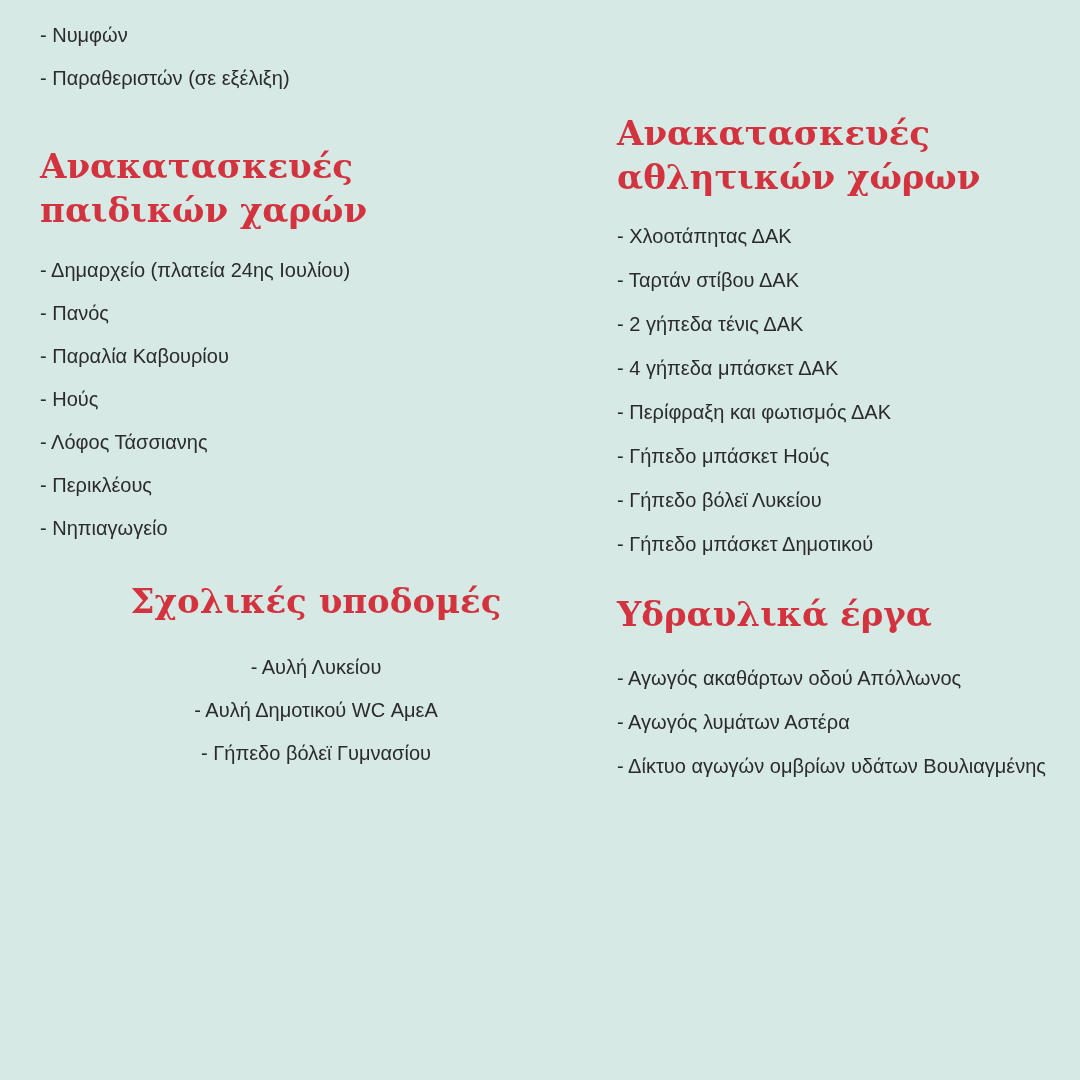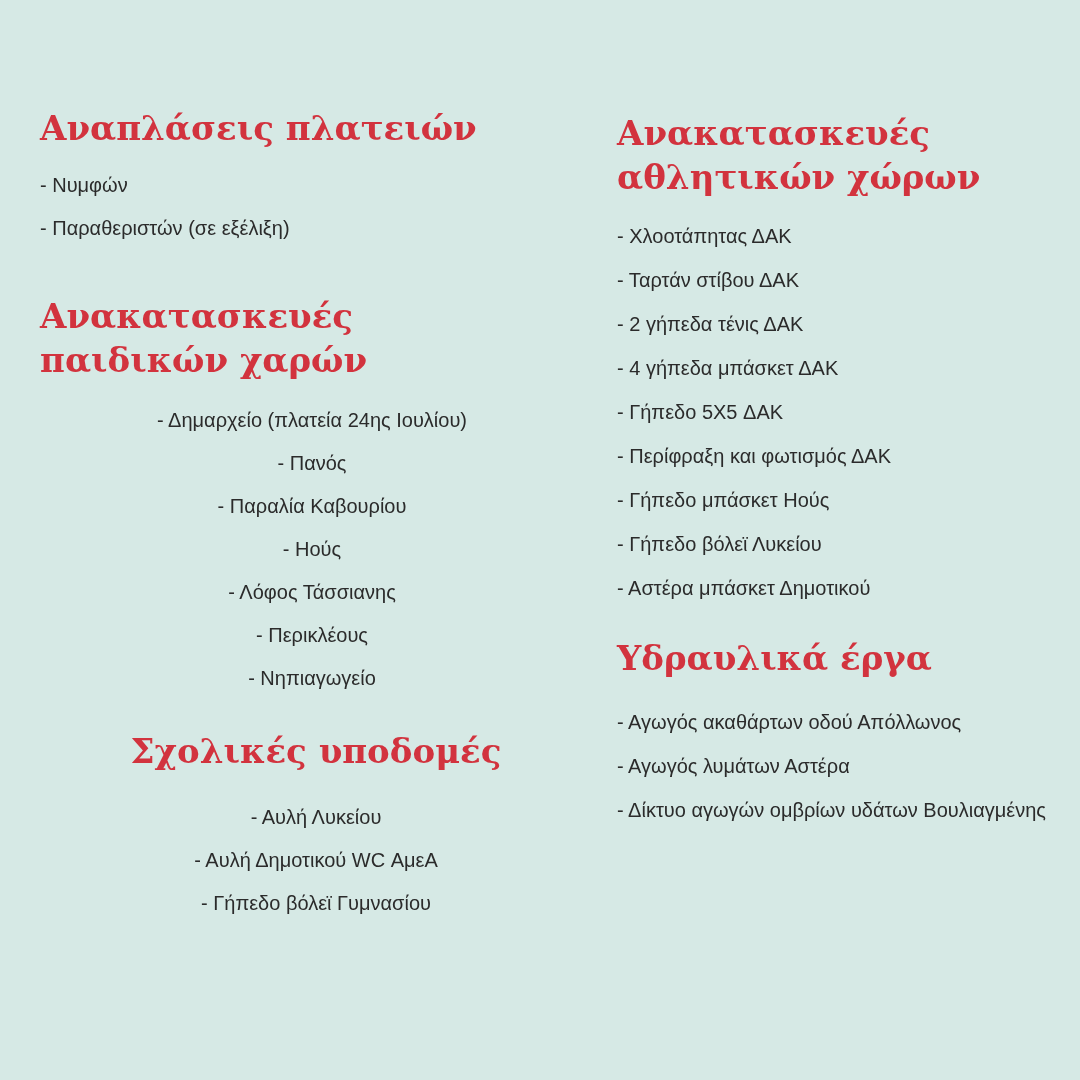--- a/index.html
+++ b/index.html
@@ -30,40 +30,37 @@
     color:#2b2b2b;
     font-size:20px;
     line-height:43px;
   }
   .col-right .items{line-height:44px;}
   .items li{padding-left:22px;text-indent:-22px;}
   
   .s-l1 .title{margin-top:106px;}
   .s-l1 .items{margin-top:14px;}
   .s-l2 .title{margin-top:44px;}
-  .s-l2 .items{margin-top:17px;text-align:center;}
+  .s-l2 .items{margin-top:17px;}
   .s-l3{margin-left:8px;text-align:center;}
   .s-l3 .title{margin-top:29px;}
   .s-l3 .items{margin-top:23px;}
   .s-r1 .title{margin-top:111px;}
   .s-r1 .items{margin-top:15px;}
   .s-r2 .title{margin-top:26px;}
   .s-r2 .items{margin-top:20px;}
 </style>
 </head>
 <body>
 
 <div class="page">
 
   <div class="col col-left">
 
     <section class="sec s-l1">
-      <h2 class="title">
-        <span class="tline">Αναπλάσεις πλατειών</span>
-      </h2>
       <ul class="items">
         <li>- Νυμφών</li>
         <li>- Παραθεριστών (σε εξέλιξη)</li>
       </ul>
     </section>
 
     <section class="sec s-l2">
       <h2 class="title">
         <span class="tline">Ανακατασκευές</span>
         <span class="tline">παιδικών χαρών</span>
@@ -97,25 +94,24 @@
     <section class="sec s-r1">
       <h2 class="title">
         <span class="tline">Ανακατασκευές</span>
         <span class="tline">αθλητικών χώρων</span>
       </h2>
       <ul class="items">
         <li>- Χλοοτάπητας ΔΑΚ</li>
         <li>- Ταρτάν στίβου ΔΑΚ</li>
         <li>- 2 γήπεδα τένις ΔΑΚ</li>
         <li>- 4 γήπεδα μπάσκετ ΔΑΚ</li>
-        <li>- Γήπεδο 5X5 ΔΑΚ</li>
         <li>- Περίφραξη και φωτισμός ΔΑΚ</li>
         <li>- Γήπεδο μπάσκετ Ηούς</li>
         <li>- Γήπεδο βόλεϊ Λυκείου</li>
-        <li>- Αστέρα μπάσκετ Δημοτικού</li>
+        <li>- Γήπεδο μπάσκετ Δημοτικού</li>
       </ul>
     </section>
 
     <section class="sec s-r2">
       <h2 class="title">
         <span class="tline">Υδραυλικά έργα</span>
       </h2>
       <ul class="items">
         <li>- Αγωγός ακαθάρτων οδού Απόλλωνος</li>
         <li>- Αγωγός λυμάτων Αστέρα</li>

